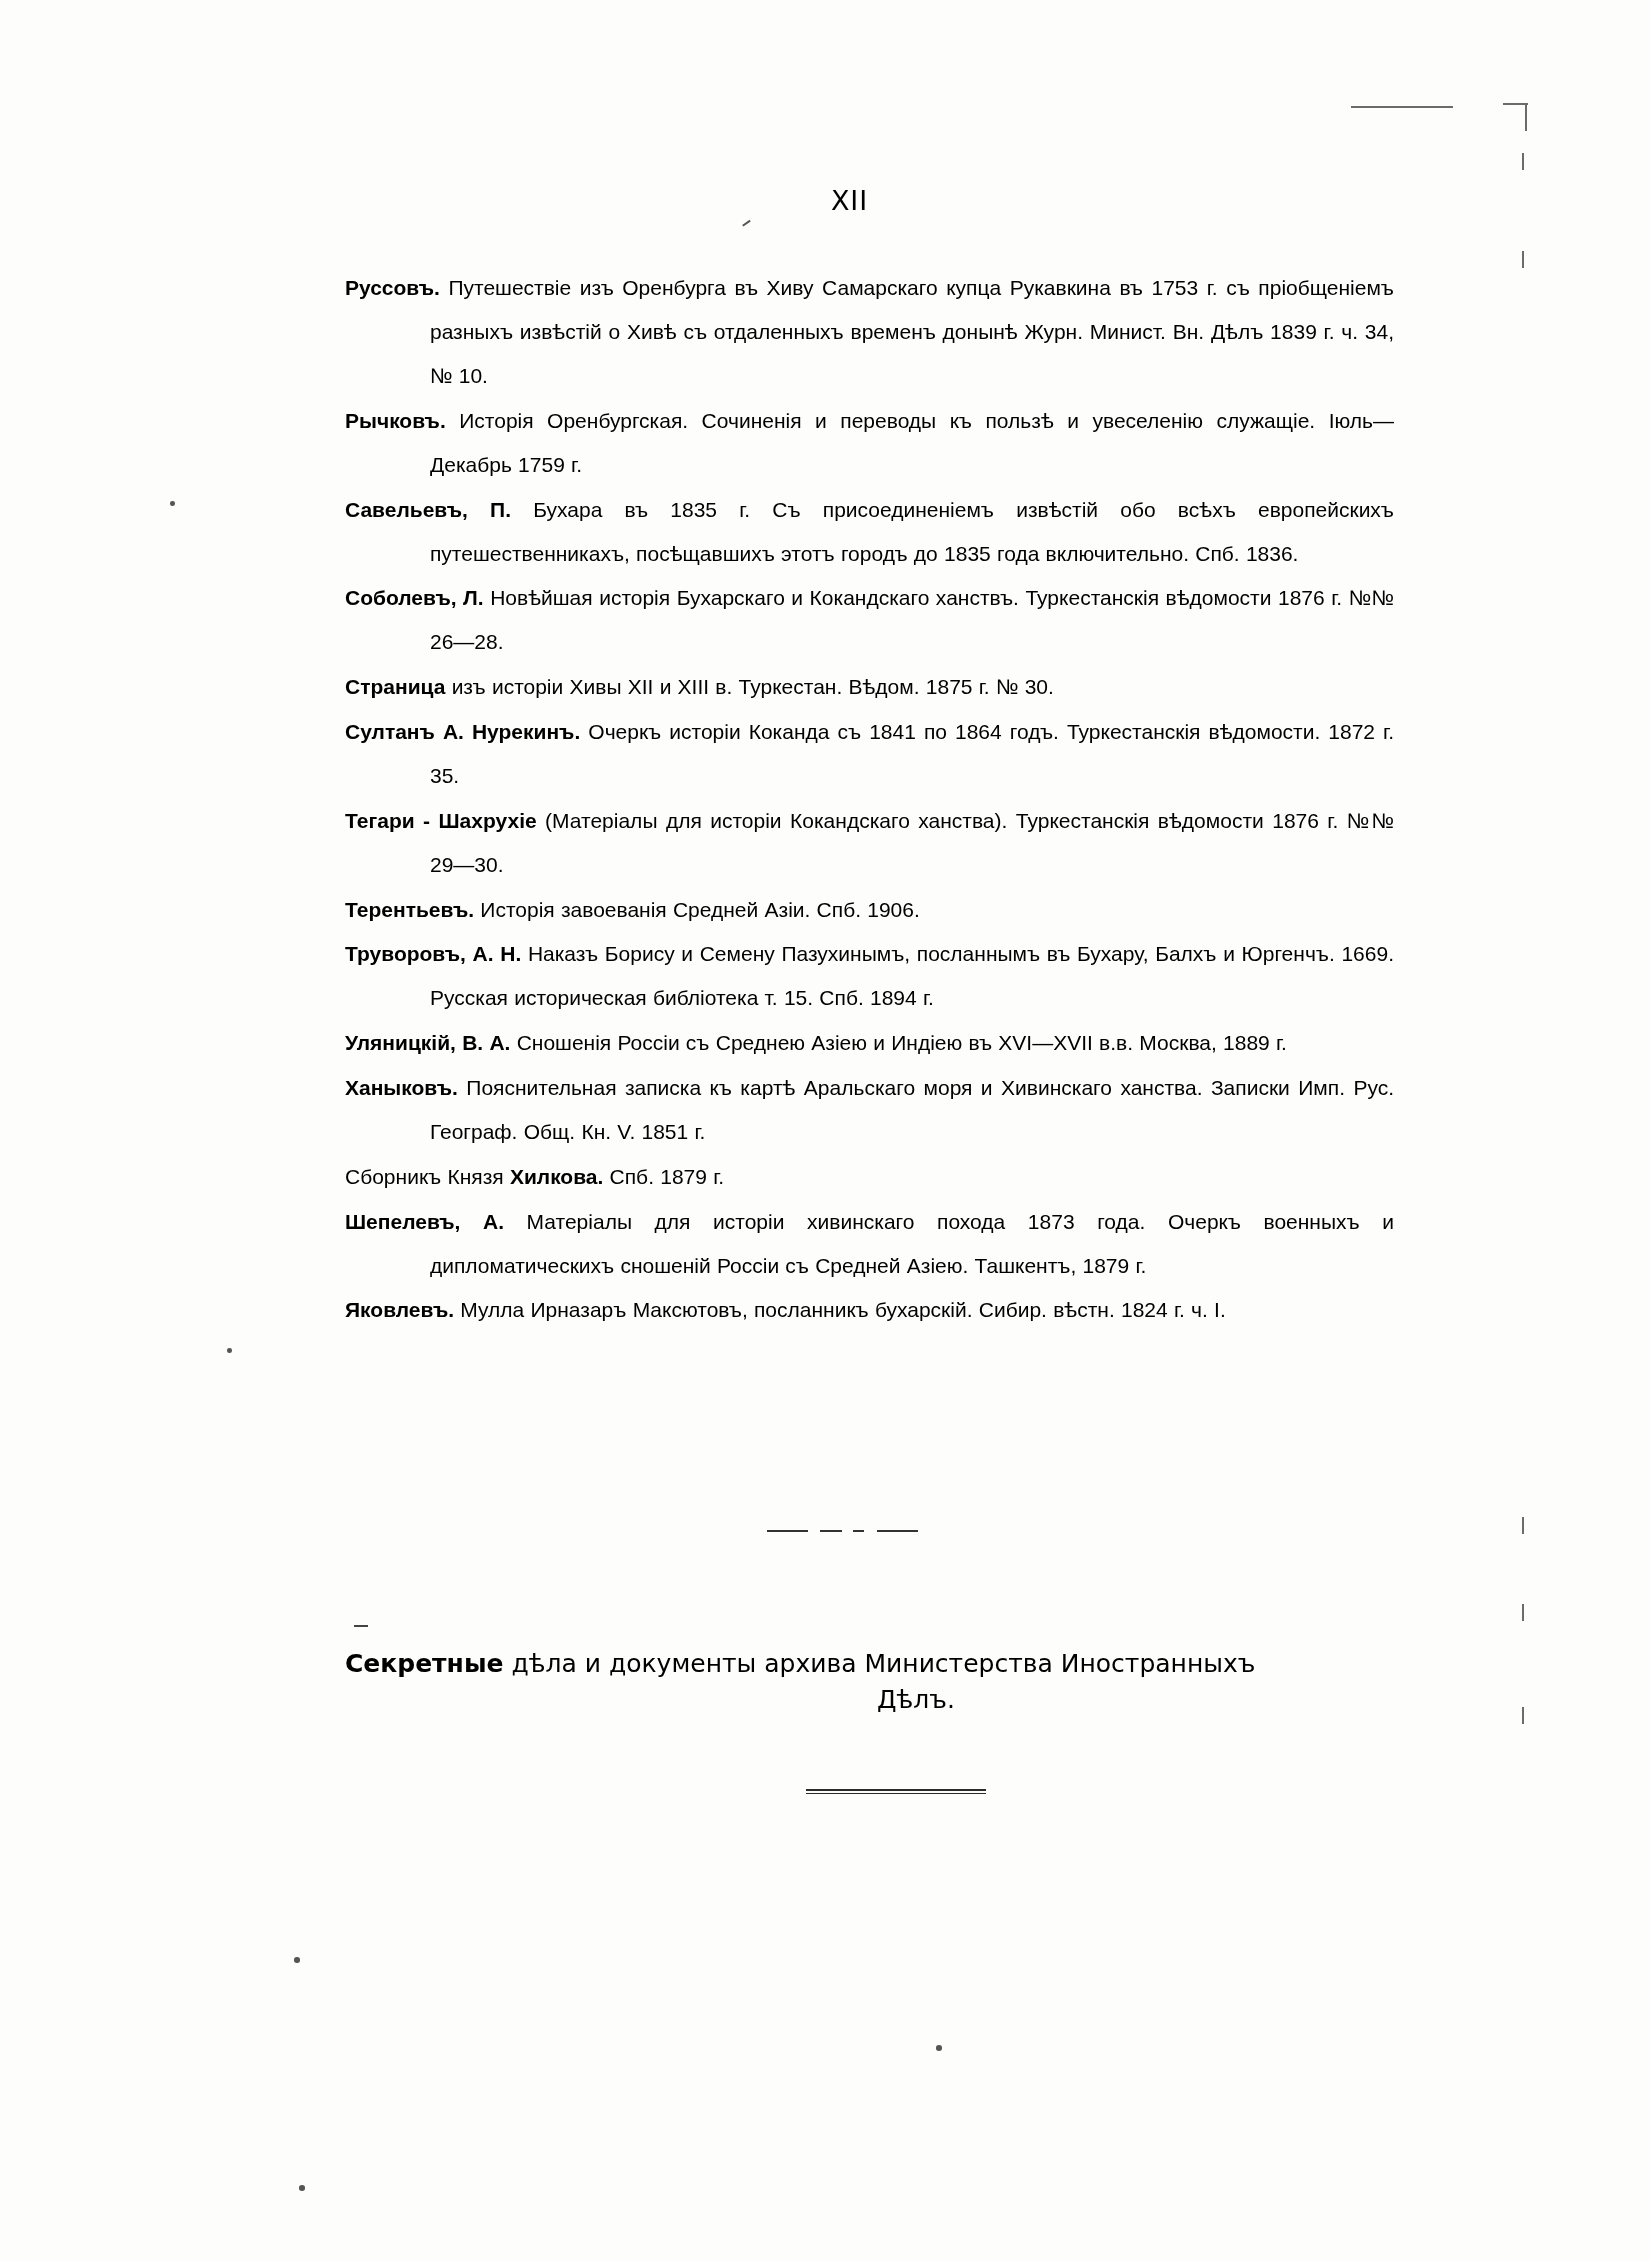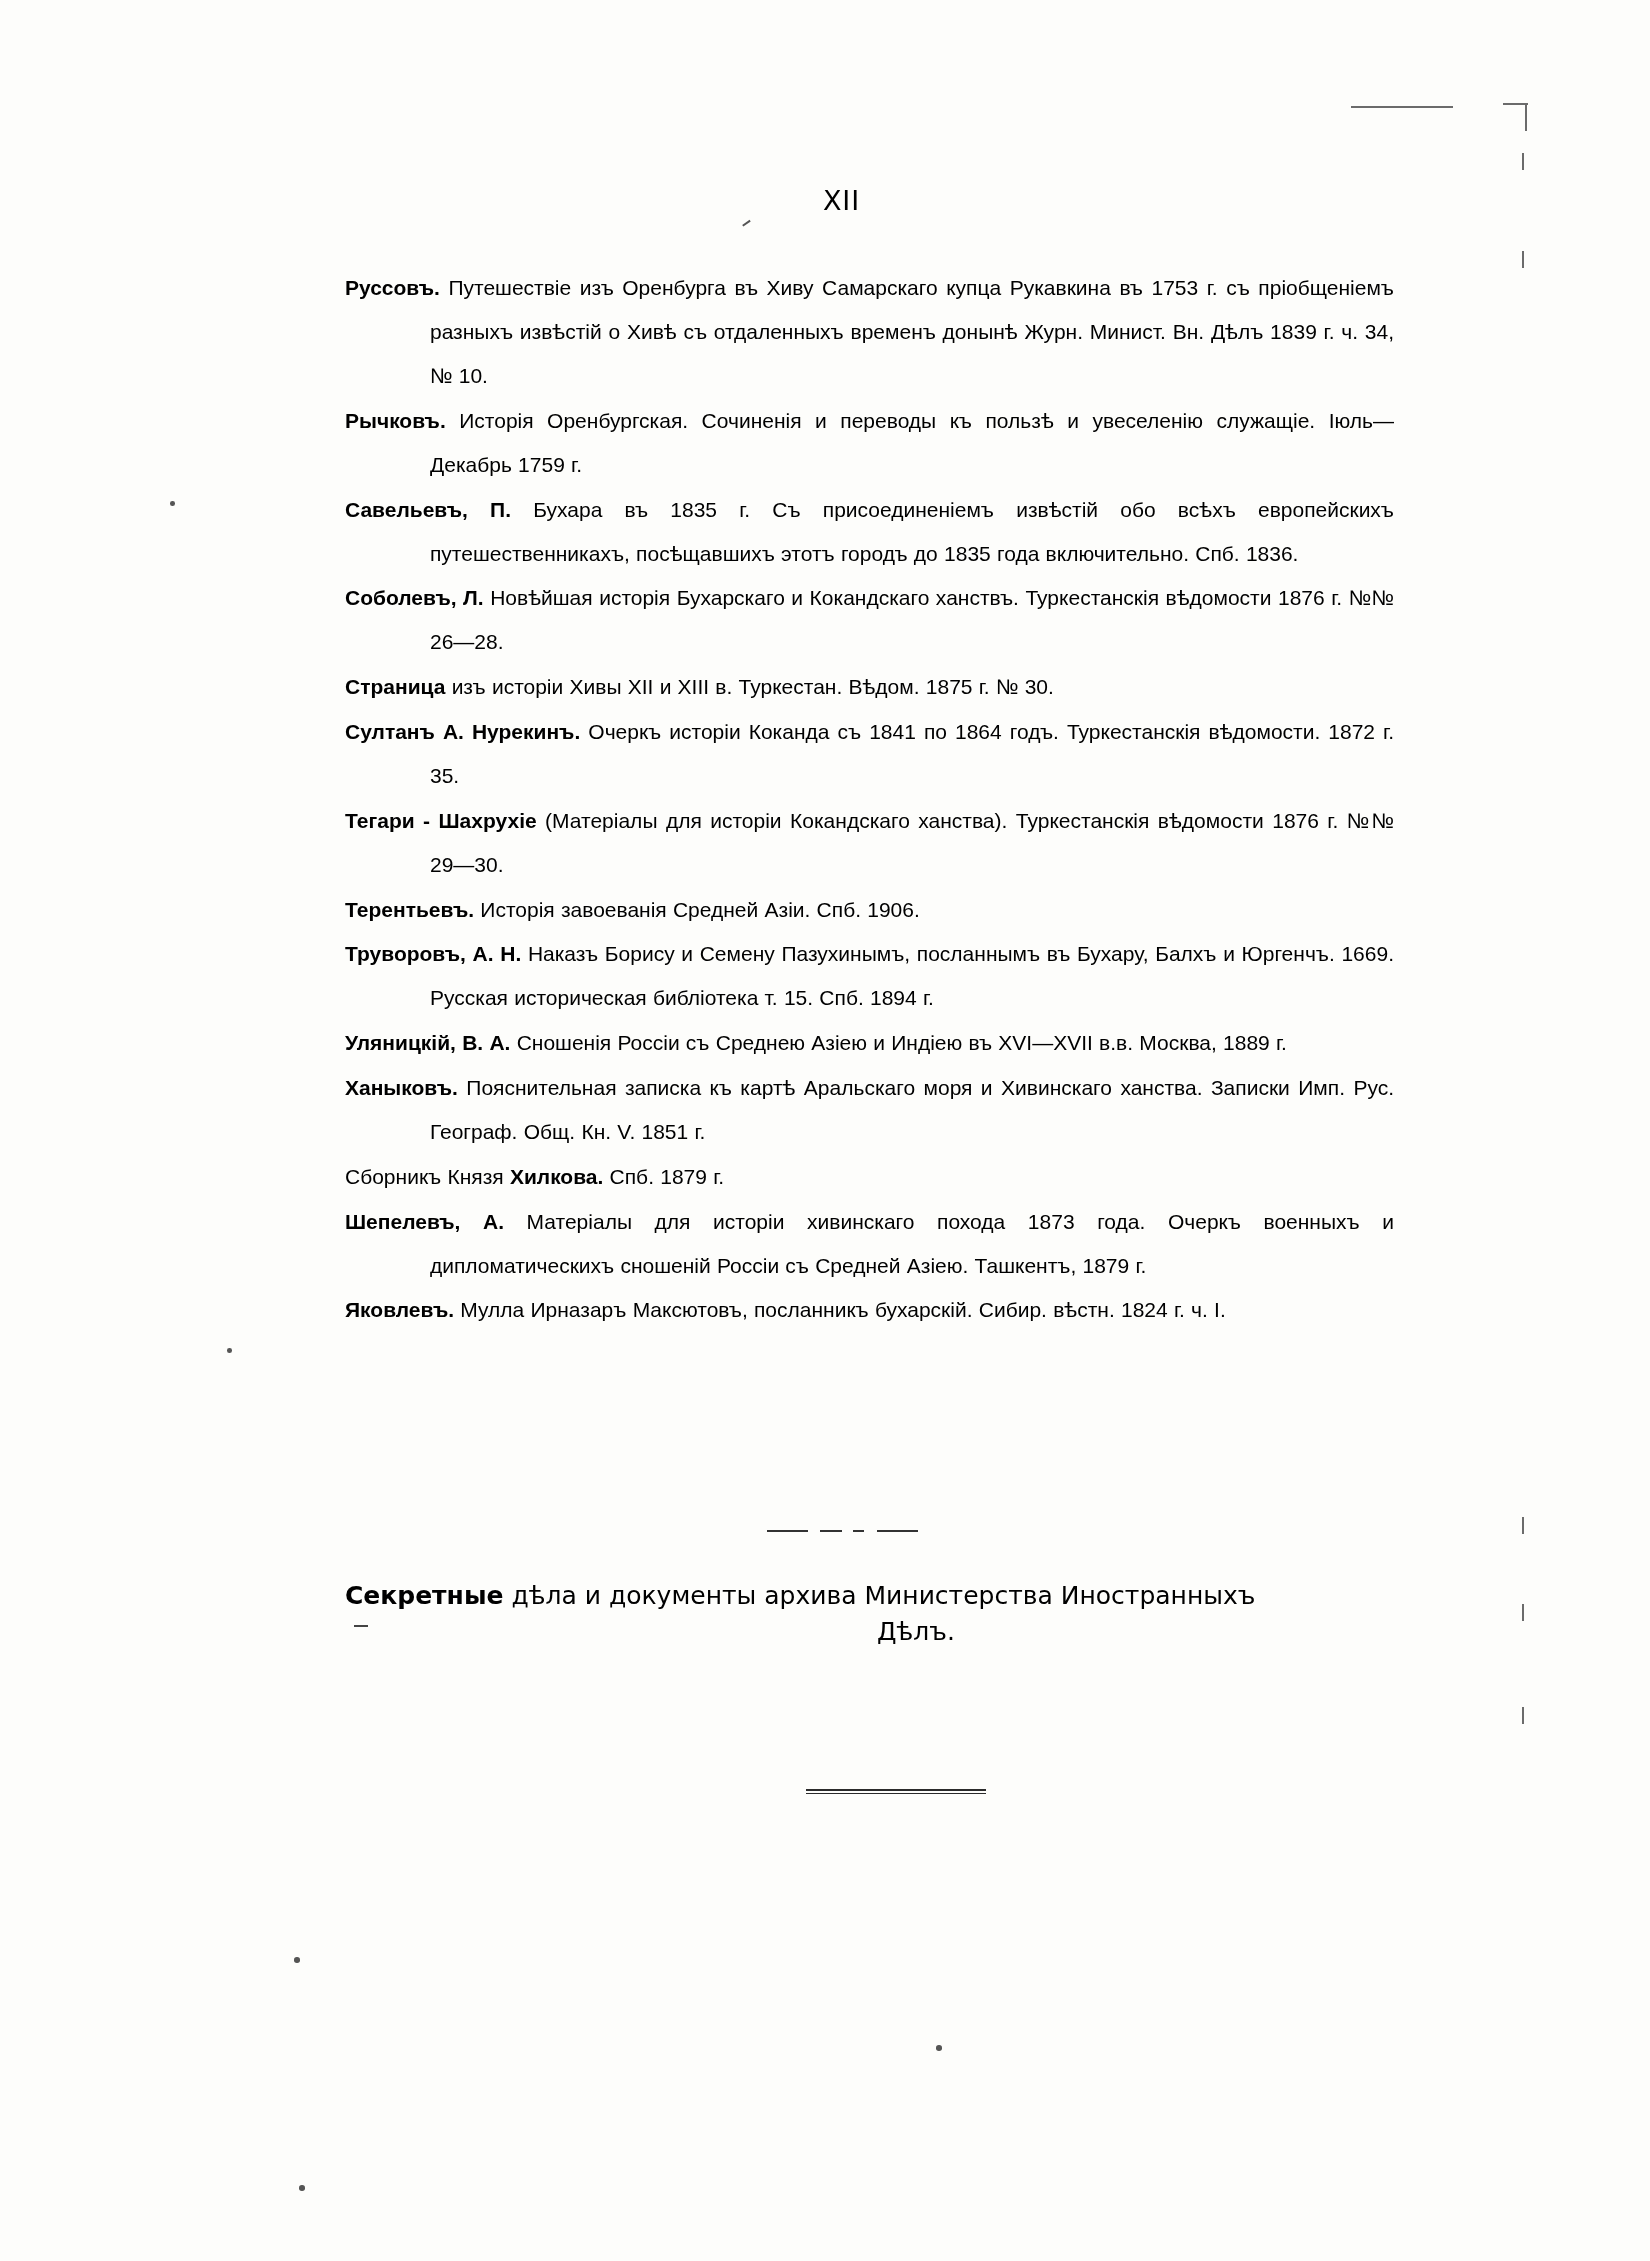--- a/index.html
+++ b/index.html
@@ -28,21 +28,21 @@
   .page-number {
     position: absolute;
     top: 185px;
     left: 0;
     width: 100%;
     text-align: center;
     font-size: 27px;
     letter-spacing: 0.8px;
     font-family: "DejaVu Sans", sans-serif;
   }
-  .page-number span { position: relative; left: 16px; }
+  .page-number span { position: relative; left: 24px; }
 
   .bib {
     position: absolute;
     left: 345px;
     top: 266px;
     width: 1049px;
   }
   .entry {
     font-size: 21px;
     line-height: 44px;
@@ -70,21 +70,21 @@
     position: absolute;
     top: 7px;
     height: 1.6px;
     background: #333;
     display: block;
   }
 
   .secret {
     position: absolute;
     left: 345px;
-    top: 1578px;
+    top: 1646px;
     width: 1057px;
     font-size: 25px;
     line-height: 36px;
     text-align: justify;
     font-family: "DejaVu Sans", sans-serif;
   }
   .secret .lead { font-weight: bold; }
   .secret .second {
     display: block;
     padding-left: 85px;

